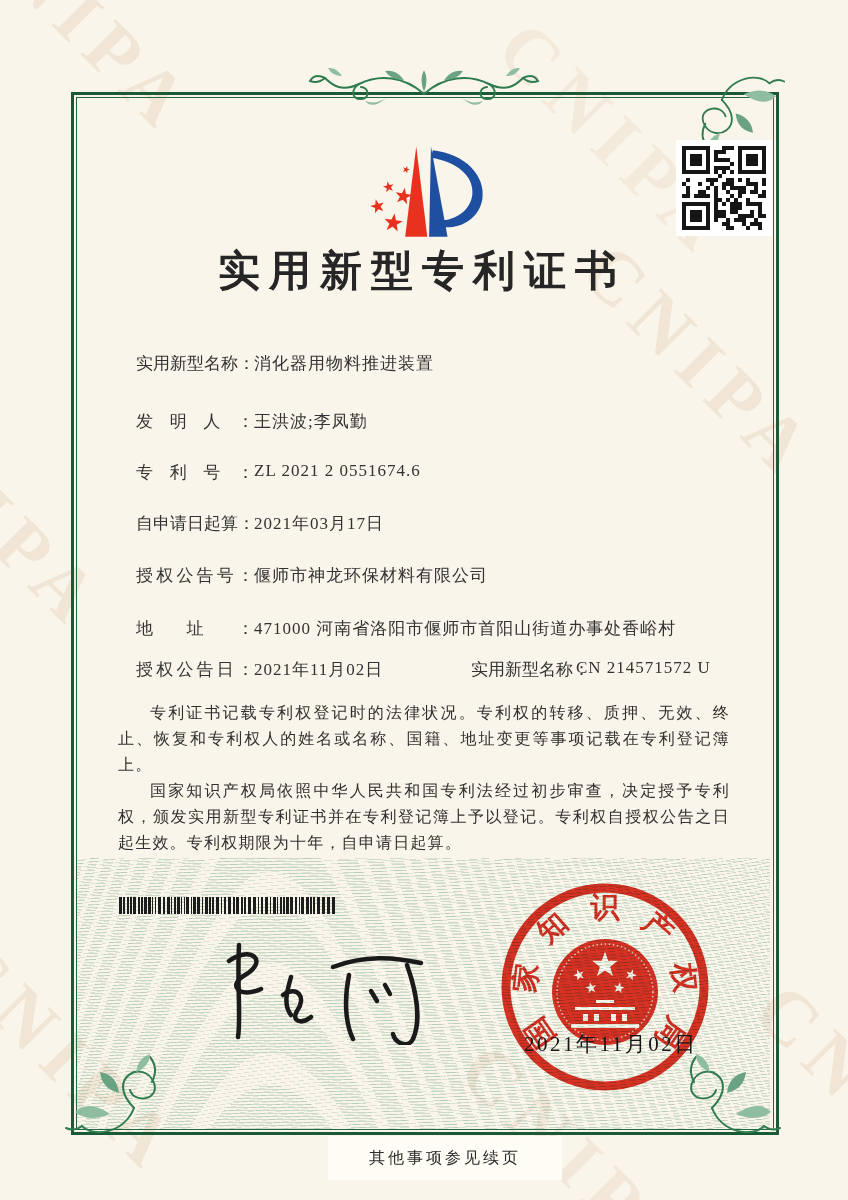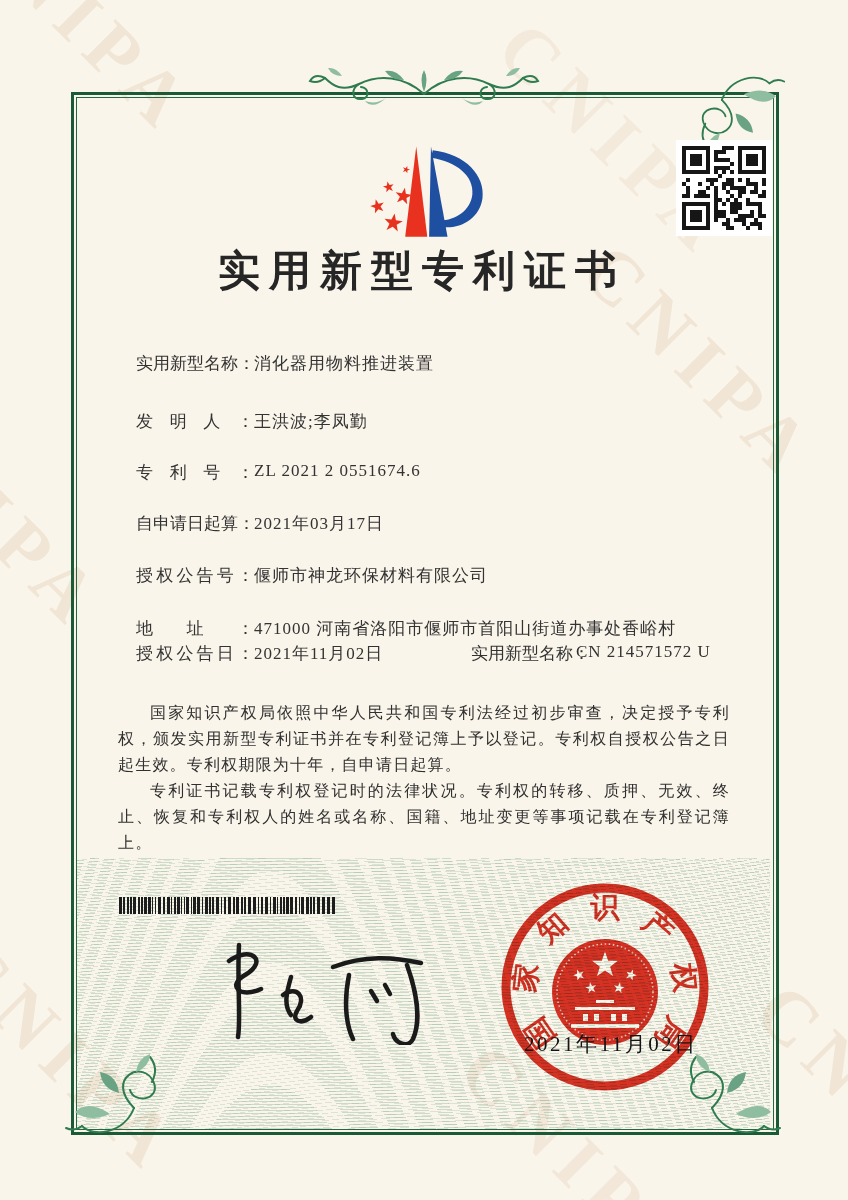--- a/index.html
+++ b/index.html
@@ -399,30 +399,30 @@
     <span class="val">2021年03月17日</span>
   </div>
   <div class="field" style="top:564px">
     <span class="lab">授权公告号：</span>
     <span class="val">偃师市神龙环保材料有限公司</span>
   </div>
   <div class="field" style="top:617px">
     <span class="lab">地址：</span>
     <span class="val">471000 河南省洛阳市偃师市首阳山街道办事处香峪村</span>
   </div>
-  <div class="field" style="top:642px">
+  <div class="field" style="top:658px">
     <span class="lab">授权公告日：</span>
     <span class="val">2021年11月02日</span>
     <span class="lab2">实用新型名称：</span>
     <span class="val2">CN 214571572 U</span>
   </div>
 
   <div class="body-text">
+    <p>专利证书记载专利权登记时的法律状况。专利权的转移、质押、无效、终止、恢复和专利权人的姓名或名称、国籍、地址变更等事项记载在专利登记簿上。</p>
     <p>国家知识产权局依照中华人民共和国专利法经过初步审查，决定授予专利权，颁发实用新型专利证书并在专利登记簿上予以登记。专利权自授权公告之日起生效。专利权期限为十年，自申请日起算。</p>
-    <p>专利证书记载专利权登记时的法律状况。专利权的转移、质押、无效、终止、恢复和专利权人的姓名或名称、国籍、地址变更等事项记载在专利登记簿上。</p>
   </div>
 
   <div class="barcode" id="barcode">
       <i style="width: 3px; margin-right: 1px;"></i>
       <i style="width: 2px; margin-right: 2px;"></i>
       <i style="width: 2px; margin-right: 1px;"></i>
       <i style="width: 2px; margin-right: 1px;"></i>
       <i style="width: 3px; margin-right: 2px;"></i>
       <i style="width: 2px; margin-right: 1px;"></i>
       <i style="width: 2px; margin-right: 1px;"></i>
@@ -517,14 +517,15 @@
         <span class="seal-ch" style="transform: translate(-50%, -50%) rotate(-83.3333deg) translateY(-79px);">家</span>
         <span class="seal-ch" style="transform: translate(-50%, -50%) rotate(-41.6667deg) translateY(-79px);">知</span>
         <span class="seal-ch" style="transform: translate(-50%, -50%) rotate(0deg) translateY(-79px);">识</span>
         <span class="seal-ch" style="transform: translate(-50%, -50%) rotate(41.6667deg) translateY(-79px);">产</span>
         <span class="seal-ch" style="transform: translate(-50%, -50%) rotate(83.3333deg) translateY(-79px);">权</span>
         <span class="seal-ch" style="transform: translate(-50%, -50%) rotate(125deg) translateY(-79px);">局</span>
       </div>
   </div>
   <div class="seal-date">2021年11月02日</div>
 
+  <div class="note-box">其他事项参见续页</div>
 
 </div>
 
 </body></html>

